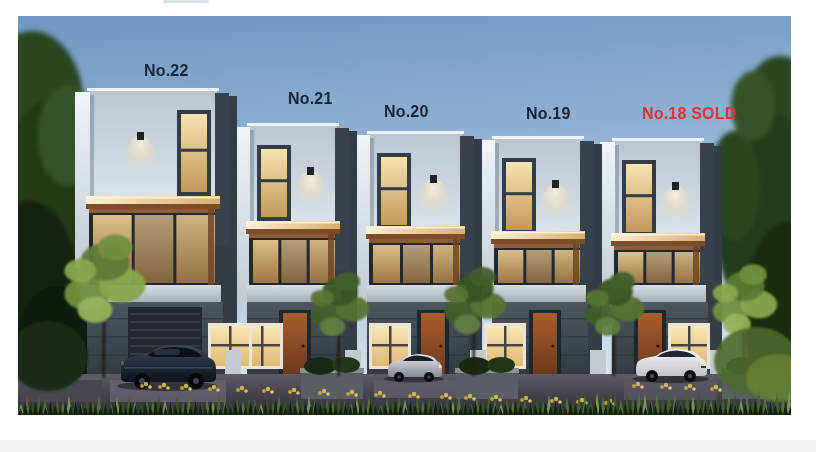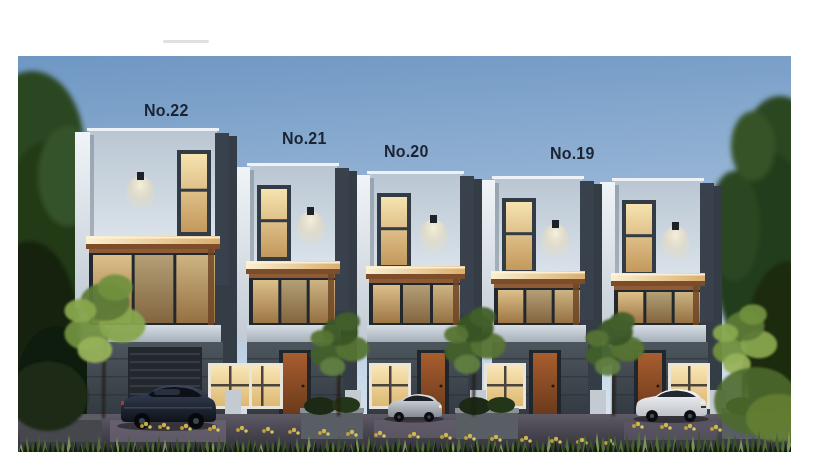--- a/index.html
+++ b/index.html
@@ -1,40 +1,40 @@
 <!DOCTYPE html>
 <html style="--label-color: #1b2433; --sold-color: #e03338; --footer-color: #f2f0ee; --page-bg: #ffffff;"><head>
 <meta charset="utf-8">
 <style>
   html,body{margin:0;padding:0;}
   body{
     width:816px;height:452px;position:relative;overflow:hidden;
     background:var(--page-bg,#ffffff);
     font-family:"Liberation Sans",sans-serif;
   }
-  .screen{position:absolute;inset:0;margin-top:40px;}
+  .screen{position:absolute;inset:0;}
   .top-artifact{
     position:absolute;left:163px;top:0;width:46px;height:3px;
     background:#c3c8cc;opacity:.55;border-radius:2px;
   }
   .photo{
     position:absolute;left:18px;top:16px;width:773px;height:399px;
     margin:0;overflow:hidden;background:#d9e4ef;
   }
   .photo svg{position:absolute;left:0;top:0;filter:blur(0.4px);}
   .house-label{
     position:absolute;
     font-weight:700;font-size:16px;line-height:18px;letter-spacing:.2px;
     color:var(--label-color,#1b2433);
     white-space:nowrap;
   }
   .pos-22{left:126px;top:46px;}
-  .pos-21{left:264px;top:74px;}
+  .pos-21{left:270px;top:74px;}
   .pos-20{left:366px;top:87px;}
-  .pos-19{left:532px;top:89px;}
+  .pos-19{left:508px;top:89px;}
   .pos-18{left:624px;top:89px;}
   .sold{color:var(--sold-color,#e03338);}
   .footer-strip{
     position:absolute;left:0;top:440px;width:816px;height:12px;
     background:var(--footer-color,#f2f0ee);
   }
 </style>
 </head>
 <body>
 
@@ -849,16 +849,17 @@
           <polygon points="760,399 762.5,392 765,399" fill="#14200d"></polygon>
           <polygon points="765,399 767.5,387 770,399" fill="#14200d"></polygon>
           <polygon points="770,399 772.5,390 775,399" fill="#14200d"></polygon>
         </g>
     </svg>
 
     <div class="house-label pos-22">No.22</div>
     <div class="house-label pos-21">No.21</div>
     <div class="house-label pos-20">No.20</div>
     <div class="house-label pos-19">No.19</div>
+    <div class="house-label pos-18 sold">No.18 SOLD</div>
   </figure>
 
   <div class="footer-strip"></div>
 </div>
 
 </body></html>

